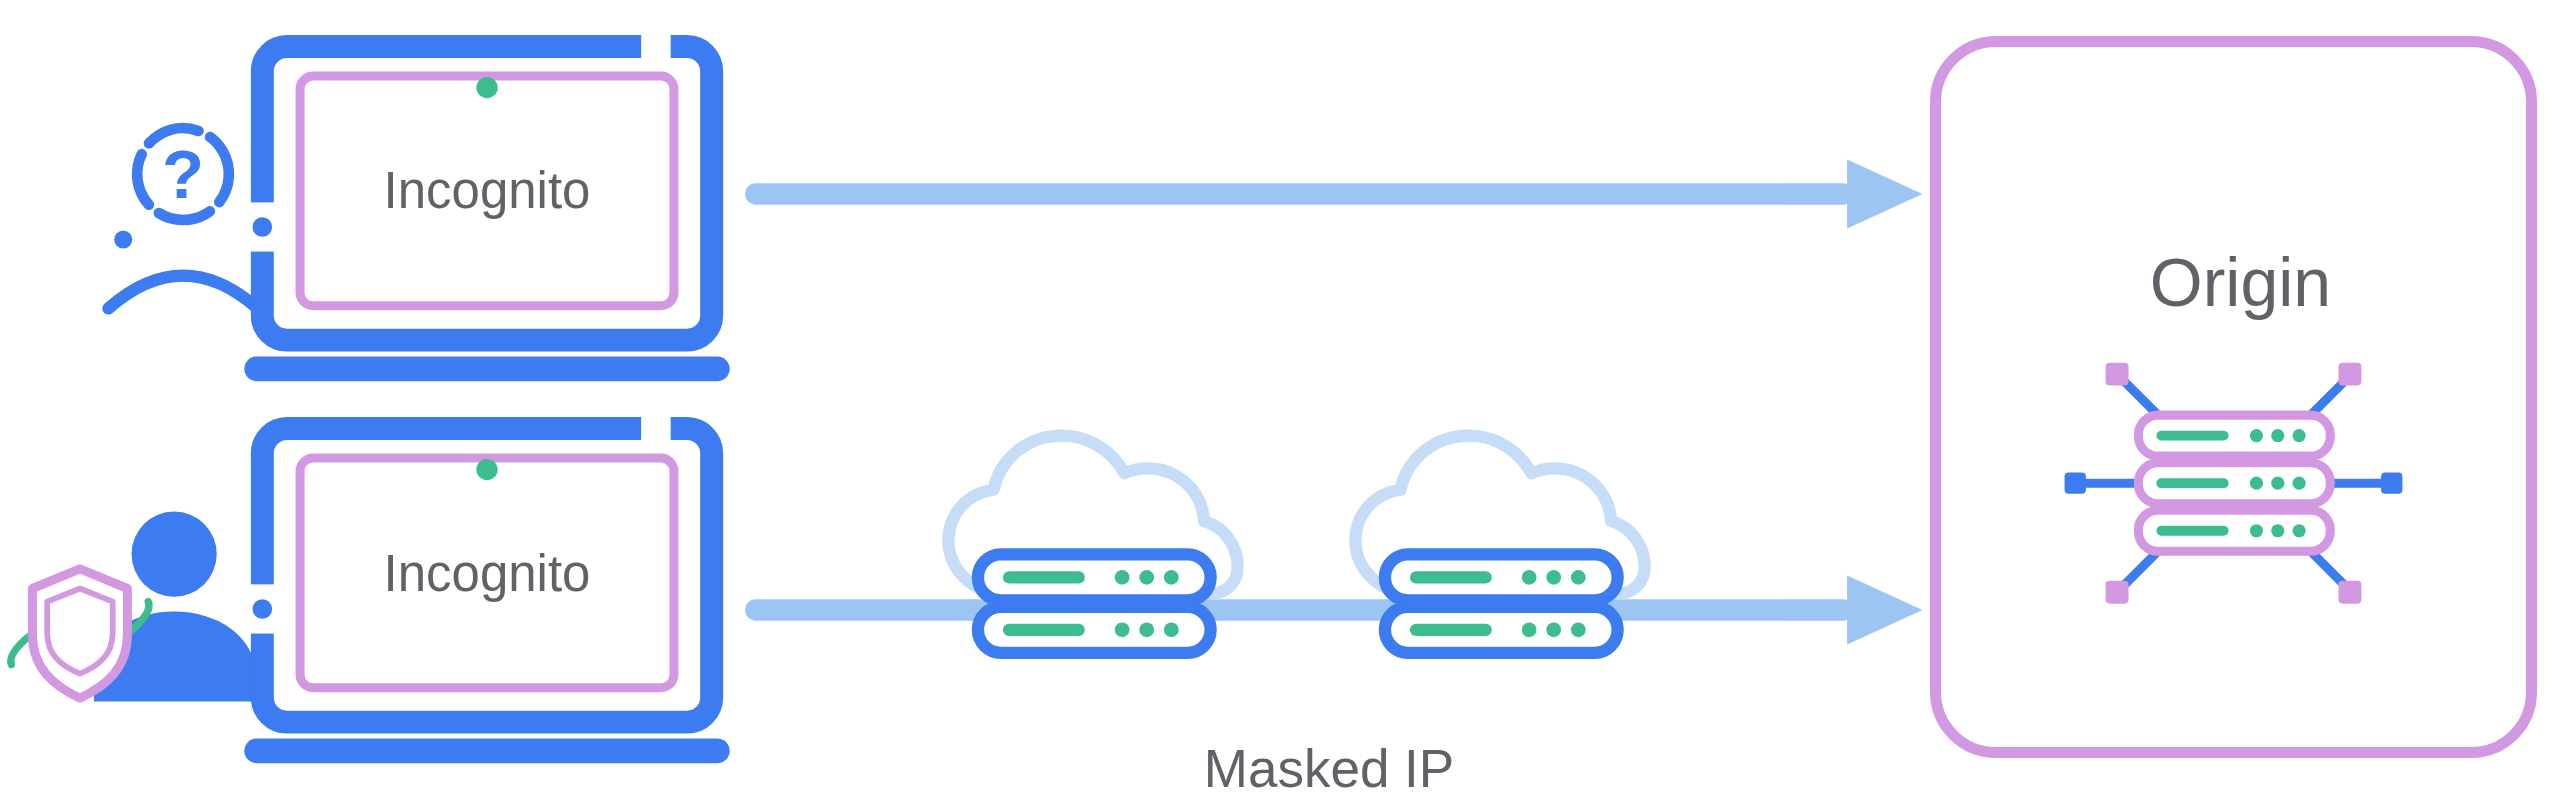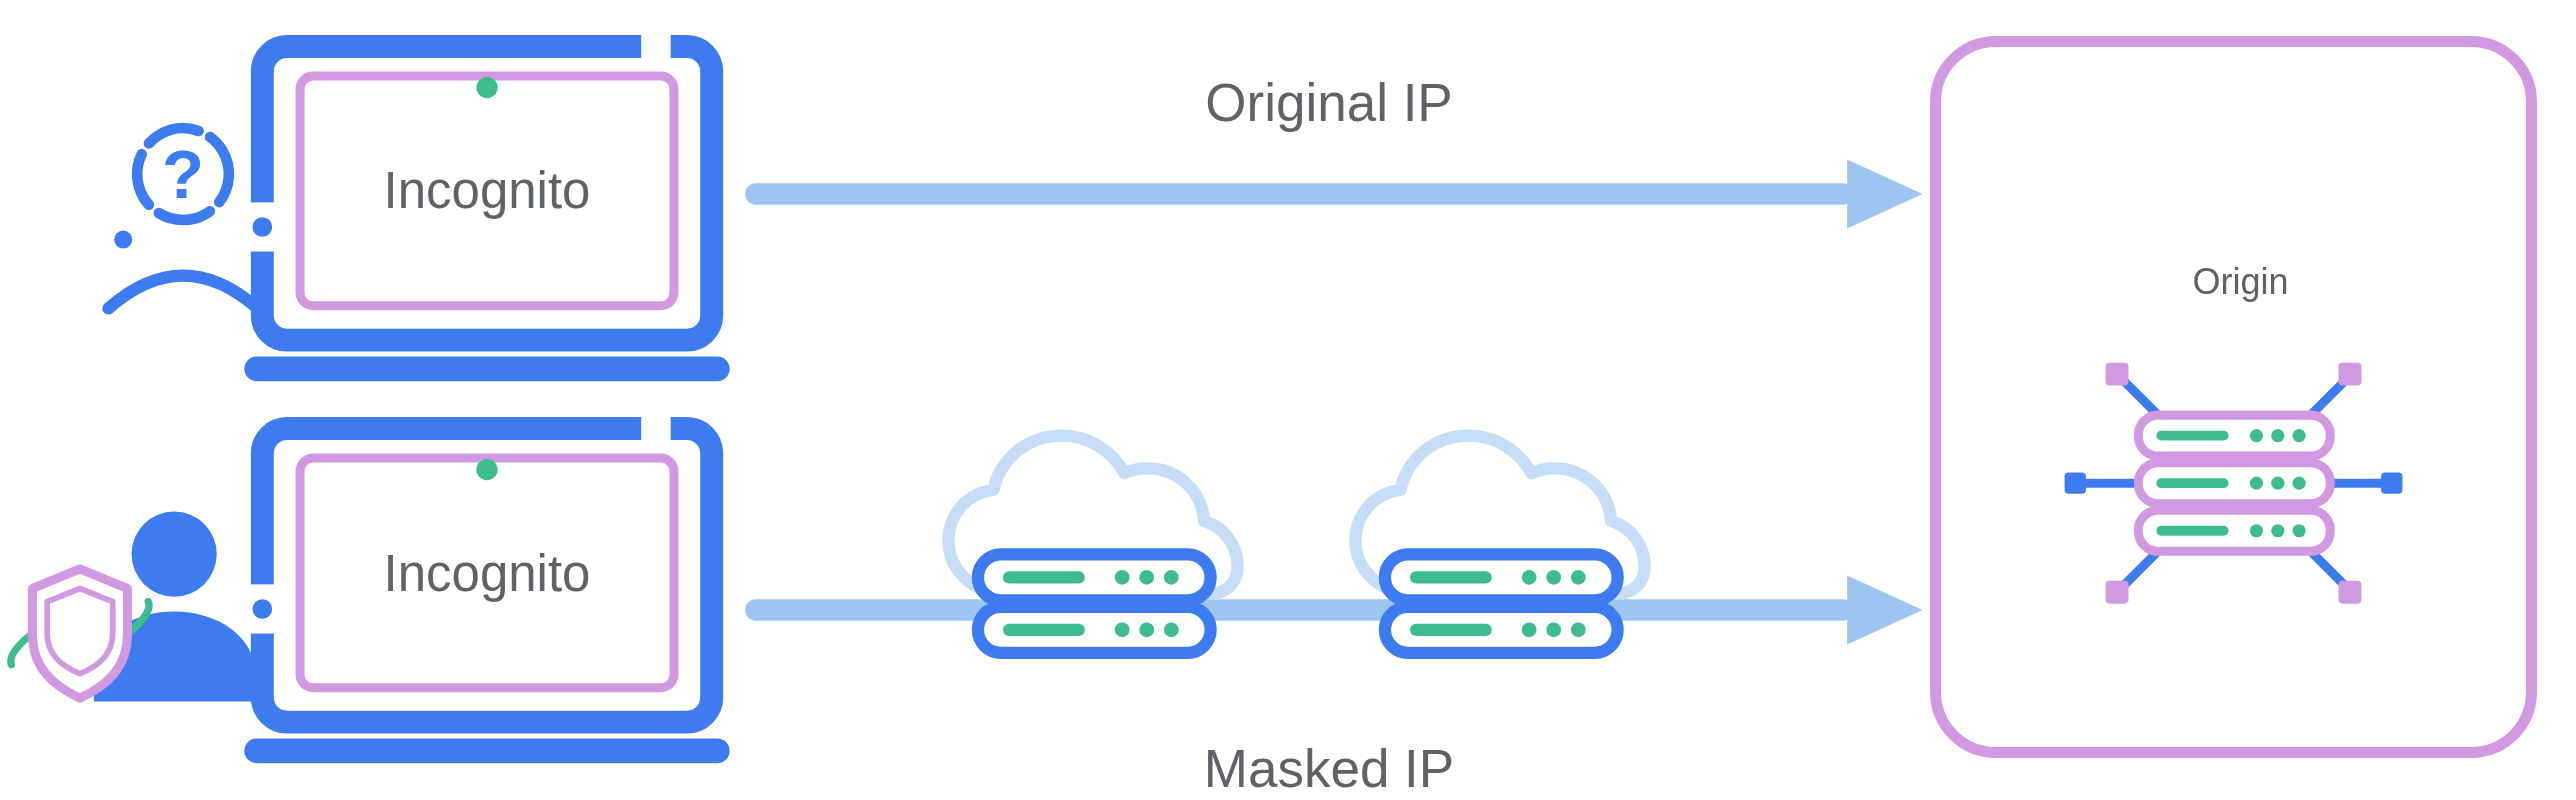--- a/index.html
+++ b/index.html
@@ -31,21 +31,20 @@
     <rect x="26" y="26" width="548" height="358" rx="30" class="fw sb" stroke-width="28"></rect>
     <rect x="488" y="4" width="36" height="44" fill="#fff"></rect>
     <rect x="4" y="216" width="44" height="60" fill="#fff"></rect>
     <circle cx="26" cy="246" r="12" class="fb"></circle>
     <rect x="72" y="62" width="456" height="280" rx="16" class="fn sp" stroke-width="11"></rect>
     <circle cx="300" cy="76" r="13" class="fg"></circle>
     <rect x="4" y="404" width="592" height="30" rx="15" class="fb"></rect>
   </svg>
   <div class="label" style="left:300px; top:75px; width:374px; height:230px; font-size:51px">Incognito</div>
 
-  <div class="label" style="left:1083px; top:74px; width:492px; height:57px; font-size:53px">Original IP</div>
   <svg class="icon" style="left:738px; top:153px" width="1190" height="82" viewBox="0 0 1450 100">
     <rect x="8" y="37" width="1352" height="26" rx="13" class="fa"></rect>
     <polygon points="1352,8 1352,92 1444,50" class="fa"></polygon>
   </svg>
 
   <svg class="icon" style="left:16.4px; top:500px" width="254" height="213" viewBox="0 0 310 260">
     <circle cx="193" cy="66" r="52" class="fb"></circle>
     <path d="M 95 246 V 208 A 98 72 0 0 1 291 208 V 246 Z" class="fb"></path>
     <ellipse cx="78" cy="163" rx="92" ry="30" class="fn sg rnd" stroke-width="9" stroke-dasharray="150 55" transform="rotate(-25 78 163)"></ellipse>
     <path d="M 78 84 L 136 108 V 164 C 136 204 112 226 78 242 C 44 226 20 204 20 164 V 108 Z" class="fw sp rnd" stroke-width="11"></path>
@@ -100,21 +99,21 @@
       <rect x="62" y="222" width="284" height="56" rx="28" class="fw sb" stroke-width="15"></rect>
       <line x1="100" y1="250" x2="185" y2="250" class="sg rnd" stroke-width="15"></line>
       <circle cx="238" cy="250" r="9" class="fg"></circle>
         <circle cx="268" cy="250" r="9" class="fg"></circle>
         <circle cx="298" cy="250" r="9" class="fg"></circle>
     </g>
   </svg>
 
   <div class="box" style="left:1930px; top:36px; width:607px; height:722px;
               border:11.5px solid var(--purple); border-radius:66px;"></div>
-  <div class="label" style="left:1930px; top:245px; width:621px; height:74px; font-size:36px">Origin</div>
+  <div class="label" style="left:1930px; top:245px; width:621px; height:74px; font-size:68px">Origin</div>
 
   <svg class="icon" style="left:2053px; top:361px" width="361" height="246" viewBox="0 0 440 300">
     <g class="sb rnd" stroke-width="11">
       <line x1="36" y1="149" x2="104" y2="149"></line>
       <line x1="338" y1="149" x2="406" y2="149"></line>
       <line x1="140" y1="78" x2="88" y2="26"></line>
       <line x1="302" y1="78" x2="354" y2="26"></line>
       <line x1="140" y1="220" x2="88" y2="272"></line>
       <line x1="302" y1="220" x2="354" y2="272"></line>
     </g>

